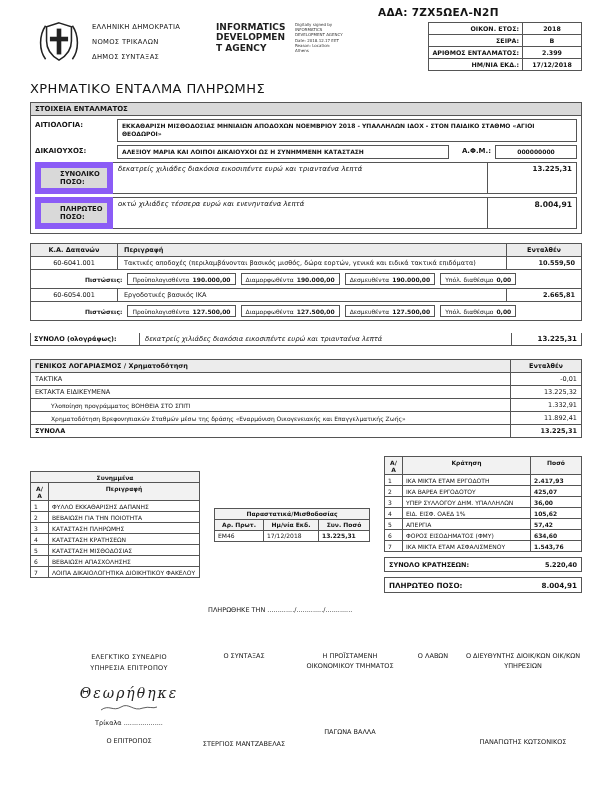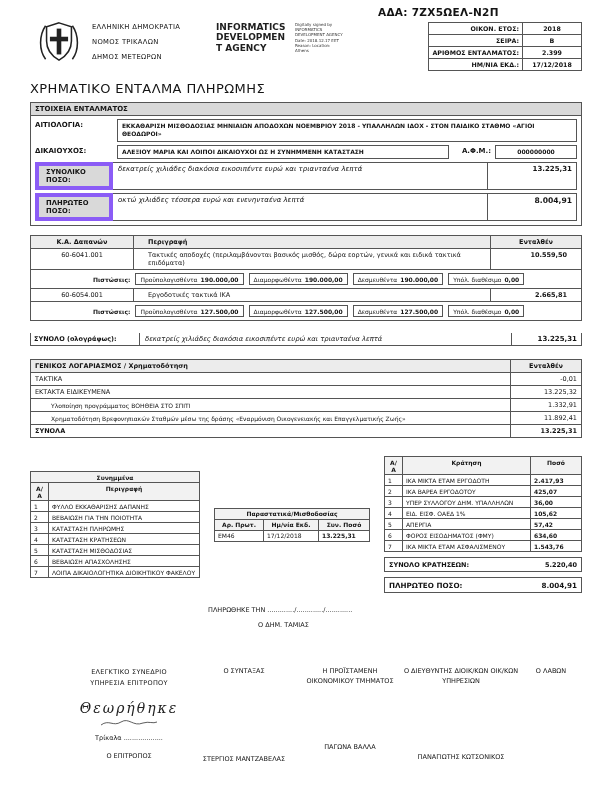--- a/index.html
+++ b/index.html
@@ -27,30 +27,30 @@
   
   .details{border:1px solid #555}
   .details-header{background:#d9d9d9;border-bottom:1px solid #555;font-weight:bold;padding:2px 4px;font-size:7px}
   .d-row{display:flex;align-items:stretch;padding:3px 4px 0 4px}
   .d-row.last{padding-bottom:4px}
   .d-label{width:82px;font-weight:bold;font-size:7px;padding-top:2px;flex:none}
   .d-box{border:1px solid #555;padding:2px 4px;font-size:6px;font-weight:bold;line-height:1.4}
   .grow{flex:1}
   .afm-label{width:34px;margin-left:8px;text-align:right;padding-right:4px;flex:none}
   .afm-box{width:72px;text-align:center;flex:none}
-  .amt-label{border:4px solid #8b5cf6;background:#d9d9d9;padding:2px 7px;width:78px;box-sizing:border-box;
+  .amt-label{border:6px solid #8b5cf6;background:#d9d9d9;padding:2px 19px;width:78px;box-sizing:border-box;
              font-weight:bold;font-size:6.8px;flex:none}
   .words{flex:1;border:1px solid #555;border-left:0;padding:2px 5px;font-style:italic;font-size:7px}
   .amt-box{width:80px;border:1px solid #555;border-left:0;padding:2px 4px;text-align:right;
            font-weight:bold;font-size:7px;flex:none}
   .amt-box.big{font-size:7.6px}
 
   
   .exp{width:100%;border-collapse:collapse;margin-top:9px;font-size:6.5px}
-  .exp th,.exp td{border:1px solid #555;padding:2px 14px;vertical-align:top;text-align:left}
+  .exp th,.exp td{border:1px solid #555;padding:2px 6px;vertical-align:top;text-align:left}
   .exp th{background:#ececec;font-weight:bold}
   .exp .code{width:74px;text-align:center}
   .exp .amt{width:62px;text-align:right;font-weight:bold}
   .exp th.amt{text-align:center}
   .credits{display:flex;align-items:center;gap:5px;margin-left:48px;padding:1px 0}
   .c-lab{font-weight:bold;font-size:6px;flex:none}
   .c-box{border:1px solid #555;padding:1.5px 4px;font-size:6px;white-space:nowrap}
   .c-box b{margin-left:3px}
   .exp-total{display:flex;margin-top:12px}
   .exp-total .t-lab{border:1px solid #555;border-top:0;width:110px;font-weight:bold;padding:2px 3px;font-size:6.5px;box-sizing:border-box}
@@ -113,21 +113,21 @@
         <path d="M10 41 C3 32 3 16 10 6" fill="none" stroke="#222" stroke-width="1.6"></path>
         <path d="M38 41 C45 32 45 16 38 6" fill="none" stroke="#222" stroke-width="1.6"></path>
         <path d="M24 3 L37 7 V22 C37 32 31 38 24 42 C17 38 11 32 11 22 V7 Z" fill="#fff" stroke="#222" stroke-width="1.6"></path>
         <rect x="21.6" y="9" width="4.8" height="27" fill="#222"></rect>
         <rect x="14.5" y="17.5" width="19" height="4.8" fill="#222"></rect>
       </svg>
     </div>
     <div class="authority">
       <div>ΕΛΛΗΝΙΚΗ ΔΗΜΟΚΡΑΤΙΑ</div>
       <div>ΝΟΜΟΣ ΤΡΙΚΑΛΩΝ</div>
-      <div>ΔΗΜΟΣ ΜΕΤΕΩΡΩΝ</div>
+      <div>ΔΗΜΟΣ ΣΥΝΤΑΞΑΣ</div>
     </div>
     <div class="stamp">
       <div class="stamp-agency">INFORMATICS DEVELOPMEN T AGENCY</div>
       <div class="stamp-details">Digitally signed by INFORMATICS DEVELOPMENT AGENCY Date: 2018.12.17 EET Reason: Location: Athens</div>
     </div>
     <table class="info-table">
       <tbody>
           <tr>
         <td class="lbl">ΟΙΚΟΝ. ΕΤΟΣ:</td>
         <td class="val">2018</td>
@@ -192,21 +192,21 @@
           <span class="c-lab">Πιστώσεις:</span>
           <span class="c-box"><span>Προϋπολογισθέντα</span><b>190.000,00</b></span>
           <span class="c-box"><span>Διαμορφωθέντα</span><b>190.000,00</b></span>
           <span class="c-box"><span>Δεσμευθέντα</span><b>190.000,00</b></span>
           <span class="c-box"><span>Υπόλ. διαθέσιμο</span><b>0,00</b></span>
         </div>
       </td>
     </tr>
     <tr>
       <td class="code">60-6054.001</td>
-      <td>Εργοδοτικές τακτικά ΙΚΑ</td>
+      <td>Εργοδοτικές βασικός ΙΚΑ</td>
       <td class="amt">2.665,81</td>
     </tr>
     <tr>
       <td colspan="3">
         <div class="credits">
           <span class="c-lab">Πιστώσεις:</span>
           <span class="c-box"><span>Προϋπολογισθέντα</span><b>127.500,00</b></span>
           <span class="c-box"><span>Διαμορφωθέντα</span><b>127.500,00</b></span>
           <span class="c-box"><span>Δεσμευθέντα</span><b>127.500,00</b></span>
           <span class="c-box"><span>Υπόλ. διαθέσιμο</span><b>0,00</b></span>
@@ -360,44 +360,43 @@
         <span>5.220,40</span>
       </div>
       <div class="ded-total final">
         <span>ΠΛΗΡΩΤΕΟ ΠΟΣΟ:</span>
         <span>8.004,91</span>
       </div>
     </div>
   </div>
 
   <div class="paid">ΠΛΗΡΩΘΗΚΕ ΤΗΝ ............./............./.............</div>
-  <div class="treasurer">Ο ΔΗΜ. ΤΑΜΙΑΣ</div>
 
   <div class="signs">
     <div class="s-col audit">
       <div class="a-line">ΕΛΕΓΚΤΙΚΟ ΣΥΝΕΔΡΙΟ</div>
       <div class="a-line">ΥΠΗΡΕΣΙΑ ΕΠΙΤΡΟΠΟΥ</div>
       <div class="theor">Θεωρήθηκε</div>
       <svg class="scribble" width="60" height="10" viewBox="0 0 60 10">
         <path d="M2 7 C10 1 14 9 22 4 C30 -1 34 9 44 5 C50 3 54 6 58 4" fill="none" stroke="#333" stroke-width="0.8"></path>
       </svg>
       <div class="place">Τρίκαλα ...................</div>
       <div class="commissioner">Ο ΕΠΙΤΡΟΠΟΣ</div>
     </div>
     <div class="s-col s1">
       <div class="role">Ο ΣΥΝΤΑΞΑΣ</div>
       <div class="s-name n1">ΣΤΕΡΓΙΟΣ ΜΑΝΤΖΑΒΕΛΑΣ</div>
     </div>
     <div class="s-col s2">
       <div class="role">Η ΠΡΟΪΣΤΑΜΕΝΗ ΟΙΚΟΝΟΜΙΚΟΥ ΤΜΗΜΑΤΟΣ</div>
       <div class="s-name n2">ΠΑΓΩΝΑ ΒΑΛΛΑ</div>
     </div>
+    <div class="s-col s4">
+      <div class="role">Ο ΛΑΒΩΝ</div>
+      <div class="s-name"></div>
+    </div>
     <div class="s-col s3">
       <div class="role">Ο ΔΙΕΥΘΥΝΤΗΣ ΔΙΟΙΚ/ΚΩΝ ΟΙΚ/ΚΩΝ ΥΠΗΡΕΣΙΩΝ</div>
       <div class="s-name n3">ΠΑΝΑΓΙΩΤΗΣ ΚΩΤΣΟΝΙΚΟΣ</div>
     </div>
-    <div class="s-col s4">
-      <div class="role">Ο ΛΑΒΩΝ</div>
-      <div class="s-name"></div>
-    </div>
   </div>
 
 </div>
 
 </body></html>

